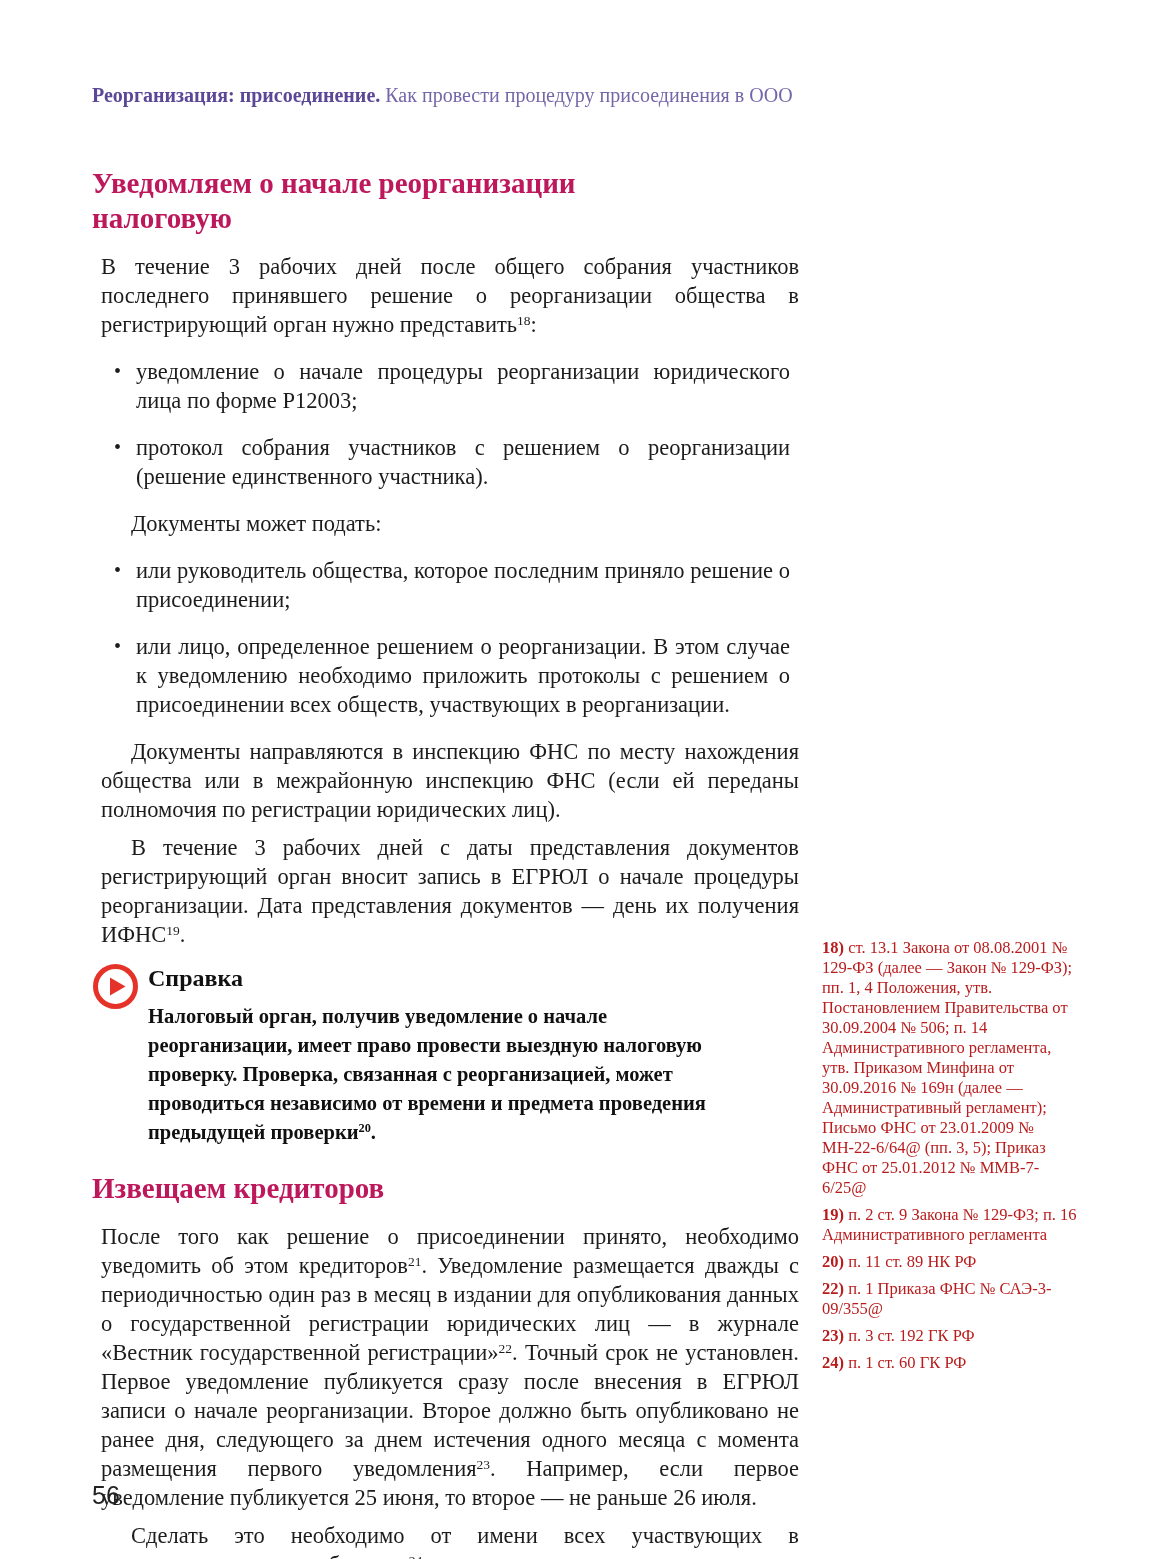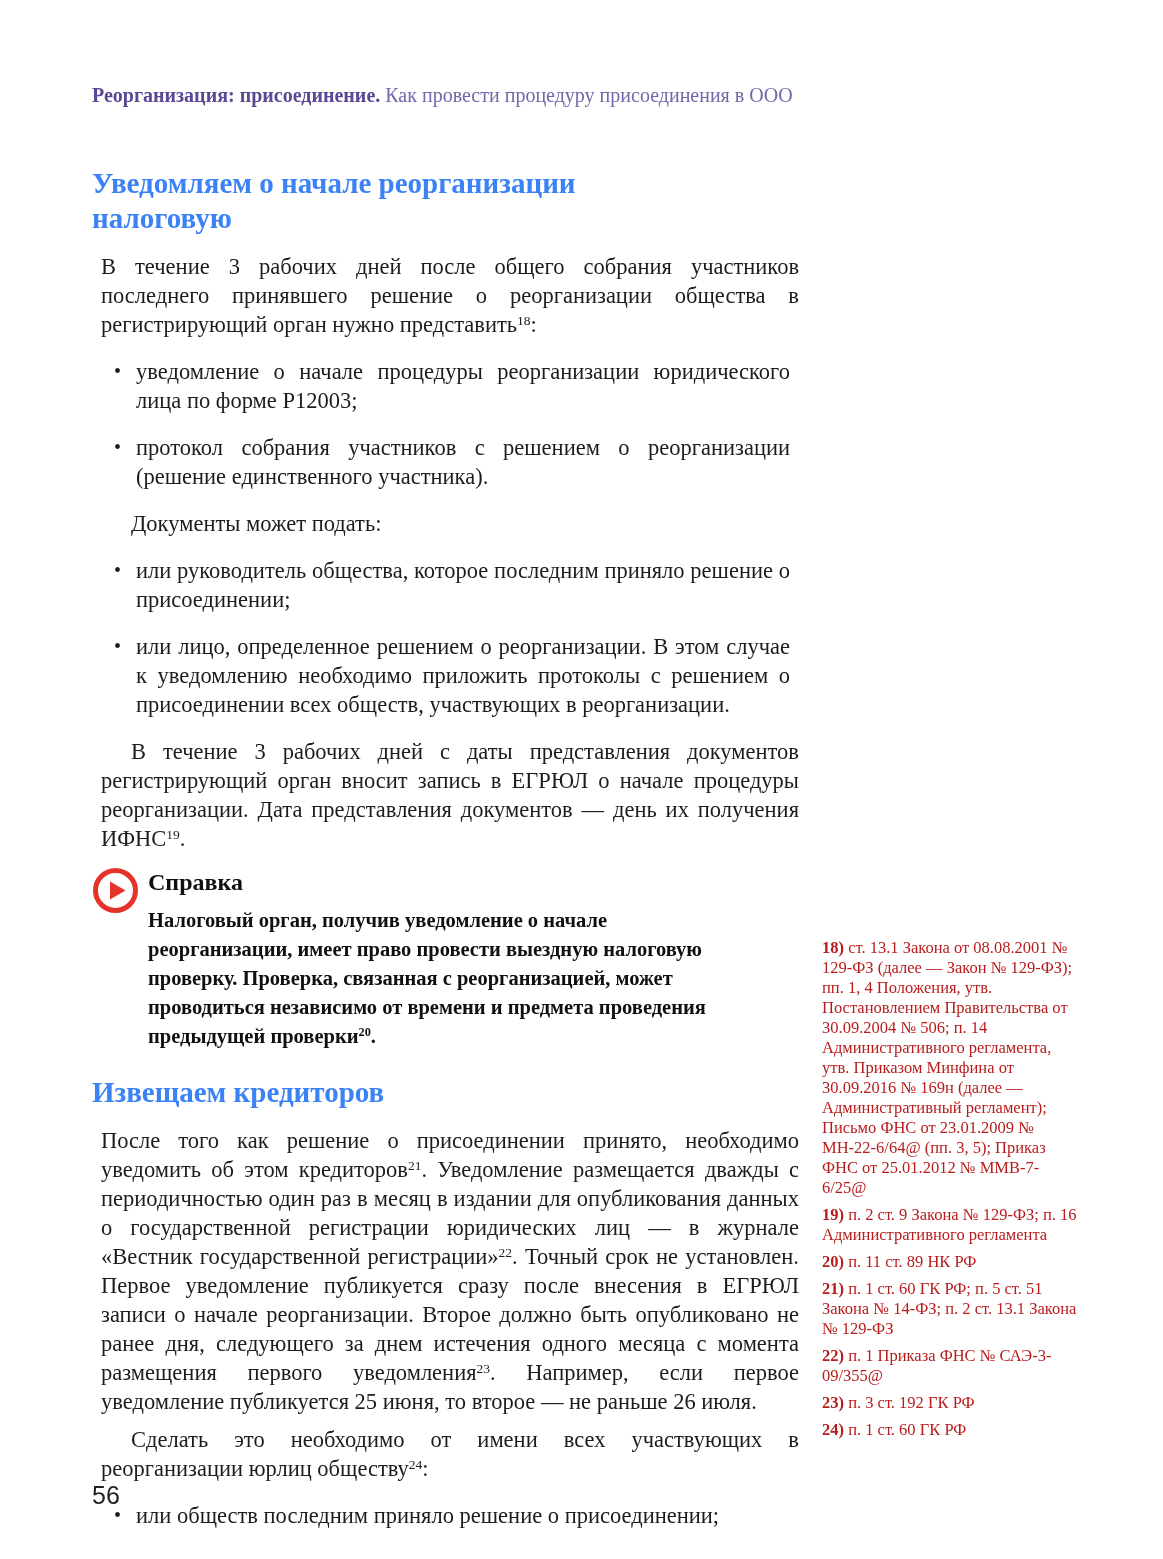--- a/index.html
+++ b/index.html
@@ -28,21 +28,21 @@
   .main {
     position: absolute;
     left: 92px;
     top: 166px;
     width: 716px;
   }
   h2.sec {
     font-size: 29px;
     line-height: 35px;
     font-weight: bold;
-    color: #3b82f6;
+    color: #be185d;
     margin: 0 0 16px 0;
     max-width: 600px;
   }
   .sec2-gap { margin-top: 30px; }
   .para {
     margin: 9px;
     font-size: 22.5px;
     line-height: 29px;
     text-align: justify;
   }
@@ -120,20 +120,21 @@
   <div class="main">
 
     <h2 class="sec">Уведомляем о начале реорганизации налоговую</h2>
 
     <p class="para">В течение 3 рабочих дней после общего собрания участников последнего принявшего решение о реорганизации общества в регистрирующий орган нужно представить<sup>18</sup>:</p>
     <div class="li">уведомление о начале процедуры реорганизации юридического лица по форме Р12003;</div>
     <div class="li">протокол собрания участников с решением о реорганизации (решение единственного участника).</div>
     <p class="para indent">Документы может подать:</p>
     <div class="li">или руководитель общества, которое последним приняло решение о присоединении;</div>
     <div class="li">или лицо, определенное решением о реорганизации. В этом случае к уведомлению необходимо приложить протоколы с решением о присоединении всех обществ, участвующих в реорганизации.</div>
+    <p class="para indent">Документы направляются в инспекцию ФНС по месту нахождения общества или в межрайонную инспекцию ФНС (если ей переданы полномочия по регистрации юридических лиц).</p>
     <p class="para indent">В течение 3 рабочих дней с даты представления документов регистрирующий орган вносит запись в ЕГРЮЛ о начале процедуры реорганизации. Дата представления документов — день их получения ИФНС<sup>19</sup>.</p>
 
     <div class="callout">
       <span class="callout-icon">
         <svg width="47" height="47" viewBox="0 0 47 47" aria-hidden="true">
           <circle cx="23.5" cy="23.5" r="20" fill="none" stroke="#e6332a" stroke-width="5"></circle>
           <path d="M18 14.5 L33.5 23.5 L18 32.5 Z" fill="#e6332a"></path>
         </svg>
       </span>
       <div class="callout-body">
@@ -147,21 +148,20 @@
     <p class="para">После того как решение о присоединении принято, необходимо уведомить об этом кредиторов<sup>21</sup>. Уведомление размещается дважды с периодичностью один раз в месяц в издании для опубликования данных о государственной регистрации юридических лиц — в журнале «Вестник государственной регистрации»<sup>22</sup>. Точный срок не установлен. Первое уведомление публикуется сразу после внесения в ЕГРЮЛ записи о начале реорганизации. Второе должно быть опубликовано не ранее дня, следующего за днем истечения одного месяца с момента размещения первого уведомления<sup>23</sup>. Например, если первое уведомление публикуется 25 июня, то второе — не раньше 26 июля.</p>
     <p class="para indent">Сделать это необходимо от имени всех участвующих в реорганизации юрлиц обществу<sup>24</sup>:</p>
     <div class="li">или обществ последним приняло решение о присоединении;</div>
 
   </div>
 
   <div class="sidebar">
     <div class="footnote"><span class="fn-num">18)</span><span class="fn-text"> ст. 13.1 Закона от 08.08.2001 № 129-ФЗ (далее — Закон № 129-ФЗ); пп. 1, 4 Положения, утв. Постановлением Правительства от 30.09.2004 № 506; п. 14 Административного регламента, утв. Приказом Минфина от 30.09.2016 № 169н (далее — Административный регламент); Письмо ФНС от 23.01.2009 № МН-22-6/64@ (пп. 3, 5); Приказ ФНС от 25.01.2012 № ММВ-7-6/25@</span></div>
     <div class="footnote"><span class="fn-num">19)</span><span class="fn-text"> п. 2 ст. 9 Закона № 129-ФЗ; п. 16 Административного регламента</span></div>
     <div class="footnote"><span class="fn-num">20)</span><span class="fn-text"> п. 11 ст. 89 НК РФ</span></div>
-    <div class="footnote"><span class="fn-num">21)</span><span class="fn-text"> п. 1 ст. 60 ГК РФ; п. 5 ст. 51 Закона № 14-ФЗ; п. 2 ст. 13.1 Закона № 129-ФЗ</span></div>
     <div class="footnote"><span class="fn-num">22)</span><span class="fn-text"> п. 1 Приказа ФНС № САЭ-3-09/355@</span></div>
     <div class="footnote"><span class="fn-num">23)</span><span class="fn-text"> п. 3 ст. 192 ГК РФ</span></div>
     <div class="footnote"><span class="fn-num">24)</span><span class="fn-text"> п. 1 ст. 60 ГК РФ</span></div>
   </div>
 
   <div class="page-number">56</div>
 
 </div>
 
 </body></html>

